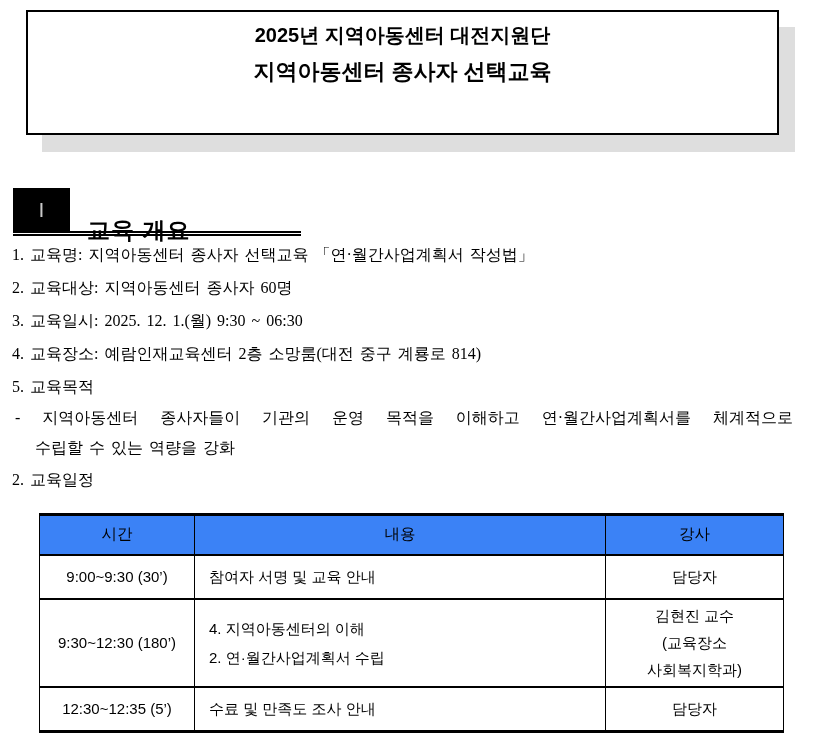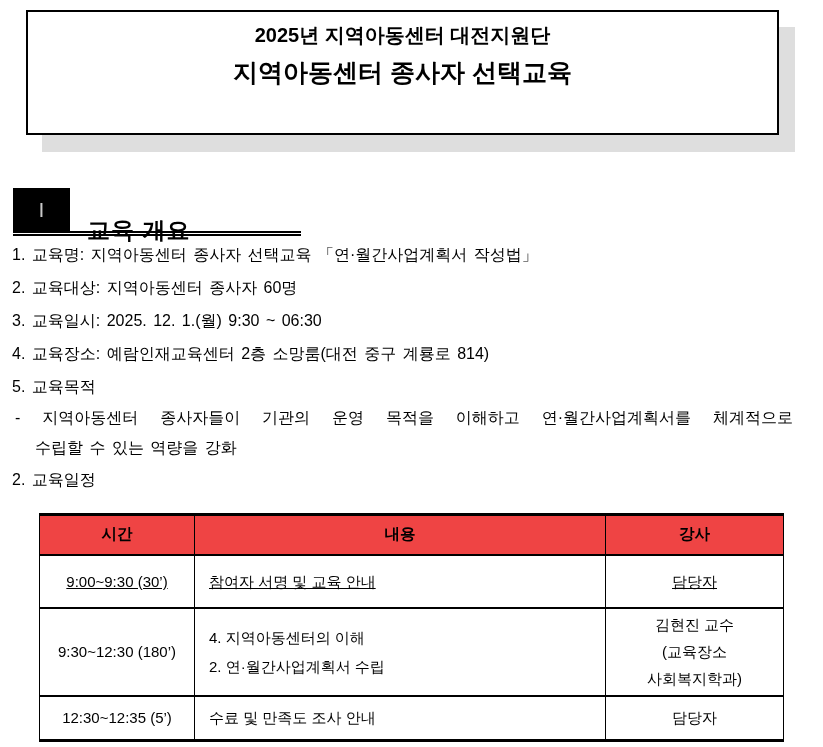--- a/index.html
+++ b/index.html
@@ -16,21 +16,21 @@
   .title-box {
     position: absolute; left: 26px; top: 10px;
     width: 753px; height: 125px;
     border: 2px solid #000;
     background: #fff;
     box-shadow: 16px 17px 0 #dedede;
     text-align: center;
   }
   .title-line { white-space: pre; font-weight: bold; }
   .title-line.l1 { margin-top: 11px; font-size: 20px; line-height: 24px; }
-  .title-line.l2 { margin-top: 10px; font-size: 25px; line-height: 30px; }
+  .title-line.l2 { margin-top: 10px; font-size: 22px; line-height: 30px; }
   .title-line.l3 { margin-top: 8px;  font-size: 25px; line-height: 30px; }
 
   
   .section-heading {
     position: absolute; left: 13px; top: 188px;
     width: 288px; height: 48px;
     border-bottom: 5px double #000;
     display: flex; align-items: stretch;
   }
   .section-numeral-box {
@@ -40,21 +40,21 @@
   .section-numeral { color: #c9c9c9; font-size: 21px; font-weight: normal; }
   .section-title {
     font-size: 23px; font-weight: bold;
     margin-left: 17px; align-self: center; padding-top: 2px;
     letter-spacing: 1px; white-space: pre; margin-top: 40px;
   }
 
   
   .overview {
     position: absolute; left: 12px; top: 238px;
-    width: 781px; font-size: 16px;
+    width: 781px; font-size: 16px; font-family: Liberation Serif, serif;
   }
   .ov-item { height: 33px; line-height: 33px; word-spacing: 2px; white-space: pre; }
   .ov-sub1 {
     height: 30px; line-height: 30px;
     padding-left: 3px; word-spacing: 2px;
     text-align: justify; text-align-last: justify;
   }
   .ov-sub2 { height: 30px; line-height: 30px; padding-left: 23px; word-spacing: 2px; }
 
   
@@ -66,25 +66,25 @@
   }
   table.schedule { border-top: 3px solid #000; border-bottom: 3px solid #000; }
   .schedule th, .schedule td {
     border-left: 1px solid #000;
     border-right: 1px solid #000;
     border-top: 2px solid #000;
     border-bottom: 2px solid #000;
     vertical-align: middle;
   }
   .schedule th {
-    background: #ef4444;
-    font-weight: bold; font-size: 15.5px;
+    background: #3b82f6;
+    font-weight: normal; font-size: 15.5px;
     height: 40px; 
   }
-  .schedule tr.r1 td { height: 53px; text-decoration: underline; }
+  .schedule tr.r1 td { height: 44px; }
   .schedule tr.r2 td { height: 88px; }
   .schedule tr.r3 td { height: 45px; }
   td.cell-time, td.cell-lect { text-align: center; }
   td.cell-cont { text-align: left; padding-left: 14px; }
   .cont-line { line-height: 29px; }
   .lect-line { line-height: 27px; text-align: center; }
 </style>
 </head>
 <body>
 

